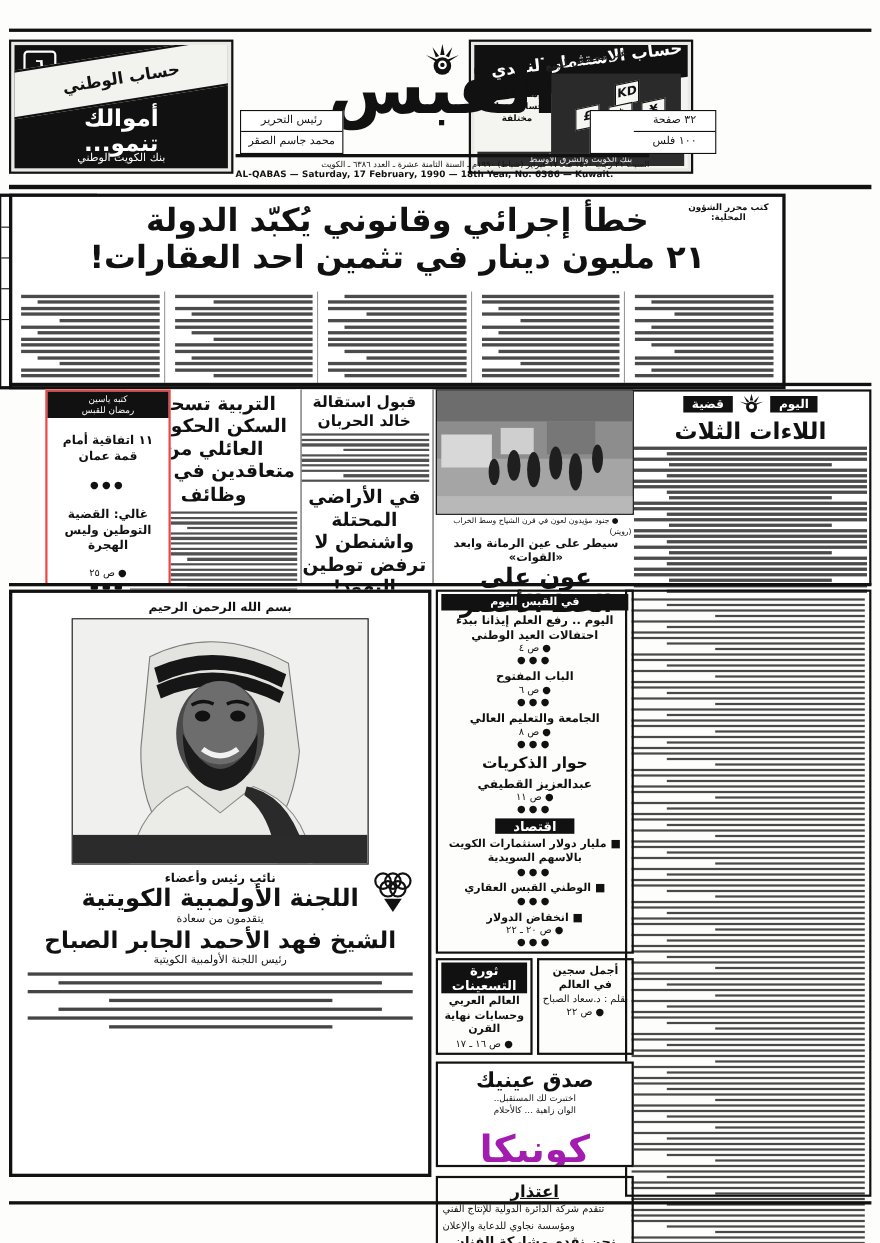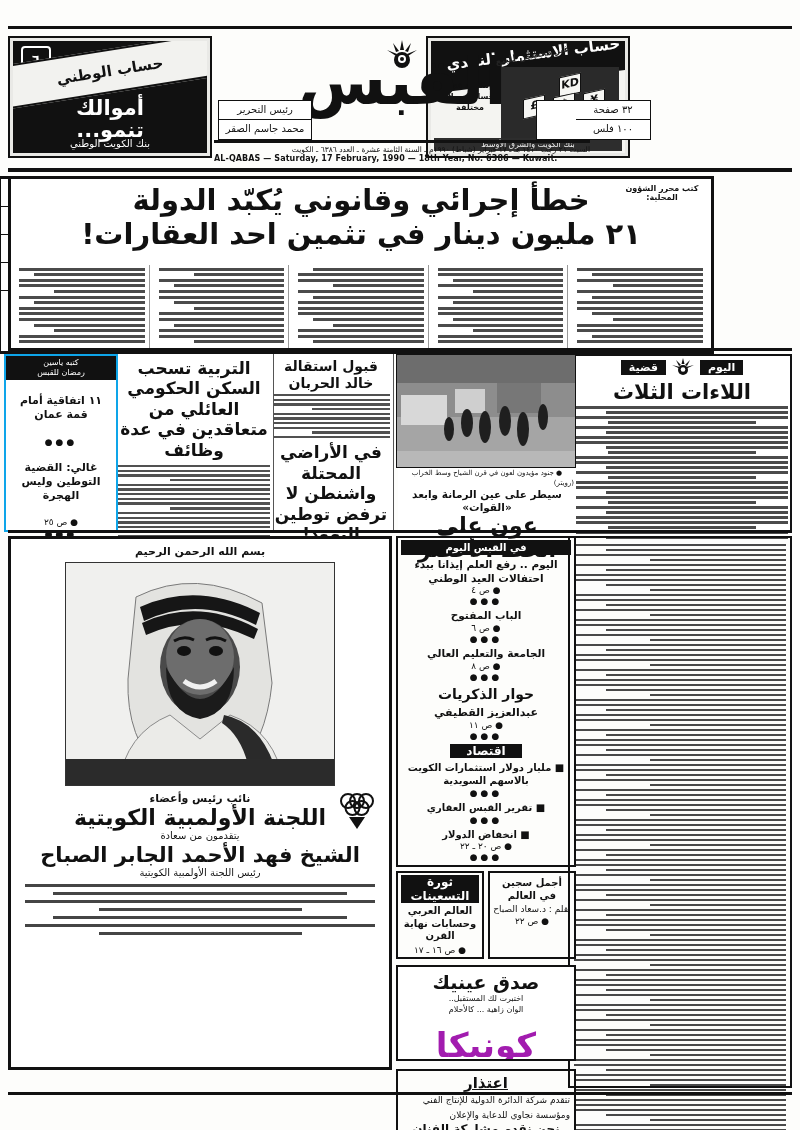--- a/index.html
+++ b/index.html
@@ -133,21 +133,21 @@
     position:absolute;left:608px;top:5px;width:86px;text-align:center;font-size:8px;font-weight:bold;
   }
 
   
   #band{position:absolute;left:8px;top:354px;width:784px;height:178px;}
   .bcol{position:absolute;top:0;bottom:0;background:#fff;}
   #b-opinion{right:0;width:212px;border:2px solid #111;padding:2px;}
   #b-photo  {right:216px;width:178px;}
   #b-news1  {right:398px;width:118px;border-right:1px solid #555;padding:0 3px;}
   #b-news2  {right:518px;width:152px;border-right:1px solid #555;padding:0 3px;}
-  #b-brief  {right:674px;width:110px;border:2px solid #0ea5e9;}
+  #b-brief  {right:637px;width:110px;border:2px solid #ef4444;}
 
   .kicker-blk{
     display:inline-block;background:#111;color:#fff;font-size:11px;font-weight:bold;
     padding:1px 8px;
   }
   .op-head{
     text-align:center;font-size:21px;font-weight:bold;color:#111;margin:4px 0 2px;letter-spacing:-.3px;
   }
   .op-toprow{display:flex;align-items:center;justify-content:center;gap:6px;}
   .sunmark{width:22px;height:18px;}
@@ -191,21 +191,21 @@
   .two-box>div{flex:1;border:2px solid #111;padding:2px 3px;min-height:74px;}
   .tb-t{font-size:12px;font-weight:bold;text-align:center;background:#111;color:#fff;}
   .tb-s{font-size:10px;font-weight:bold;text-align:center;line-height:1.25;margin-top:2px;}
   .tb-p{font-size:9px;text-align:center;margin-top:2px;}
   #konica{margin-top:6px;border:2px solid #111;height:92px;position:relative;background:#fff;overflow:hidden;}
   .kon-script{text-align:center;font-size:19px;font-weight:bold;padding-top:4px;letter-spacing:1px;}
   .kon-sub{text-align:center;font-size:8px;line-height:1.4;}
   .kon-word{position:absolute;left:0;right:0;bottom:-6px;text-align:center;font-size:34px;font-weight:bold;color:#a21caf;letter-spacing:-1px;}
   #apology{margin-top:8px;border:2px solid #111;padding:3px 4px;}
   .ap-t{text-align:center;font-size:15px;font-weight:bold;text-decoration:underline;}
-  .ap-b{text-align:right;font-size:9px;line-height:1.45;margin-top:2px;}
+  .ap-b{text-align:left;font-size:9px;line-height:1.45;margin-top:2px;}
   .ap-n{text-align:center;font-size:12px;font-weight:bold;}
 
   #ad-big{position:absolute;right:400px;left:0;top:0;height:520px;border:3px solid #111;background:#fff;padding:4px;}
   .bism{text-align:center;font-size:11px;padding:2px 0 4px;font-weight:bold;}
   .portrait{
     width:268px;height:222px;margin:0 auto;border:1px solid #333;background:#9a9a9a;position:relative;overflow:hidden;
   }
   .ad-line1{text-align:center;font-size:11px;font-weight:bold;margin-top:6px;}
   .ad-line2{text-align:center;font-size:22px;font-weight:bold;line-height:1.15;}
   .ad-line3{text-align:center;font-size:10px;}
@@ -702,21 +702,21 @@
         <div class="idx-sep">●●●</div>
 
         <div class="idx-i ar" style="font-size:14px;">حوار الذكريات</div>
         <div class="idx-i ar" style="font-size:11px;">عبدالعزيز القطيفي</div>
         <div class="idx-p">● ص ١١</div>
         <div class="idx-sep">●●●</div>
 
         <div class="idx-sec">اقتصاد</div>
         <div class="idx-i ar" style="font-size:10px;">■ مليار دولار استثمارات الكويت بالاسهم السويدية</div>
         <div class="idx-sep">●●●</div>
-        <div class="idx-i ar" style="font-size:10px;">■ تقرير القبس العقاري</div>
+        <div class="idx-i ar" style="font-size:10px;">■ الوطني القبس العقاري</div>
         <div class="idx-sep">●●●</div>
         <div class="idx-i ar" style="font-size:10px;">■ انخفاض الدولار</div>
         <div class="idx-p">● ص ٢٠ ـ ٢٢</div>
         <div class="idx-sep">●●●</div>
       </div>
 
       <div class="two-box">
         <div>
           <div class="tb-s ar">أجمل سجين في العالم</div>
           <div class="tb-p ar">بقلم : د.سعاد الصباح</div>

